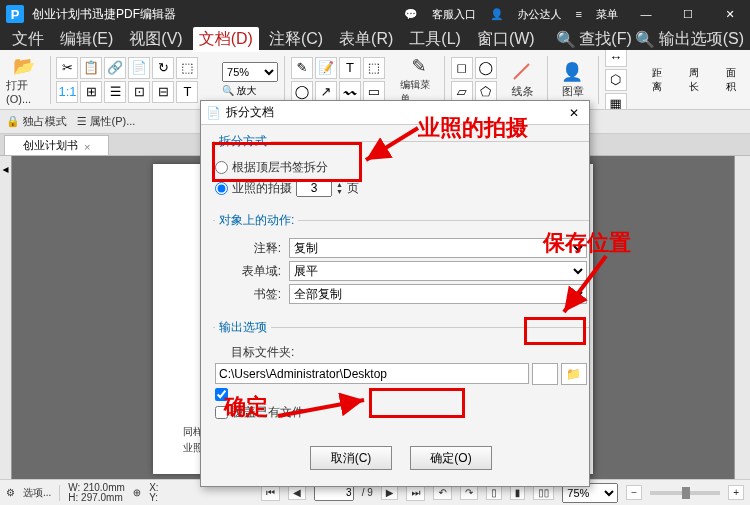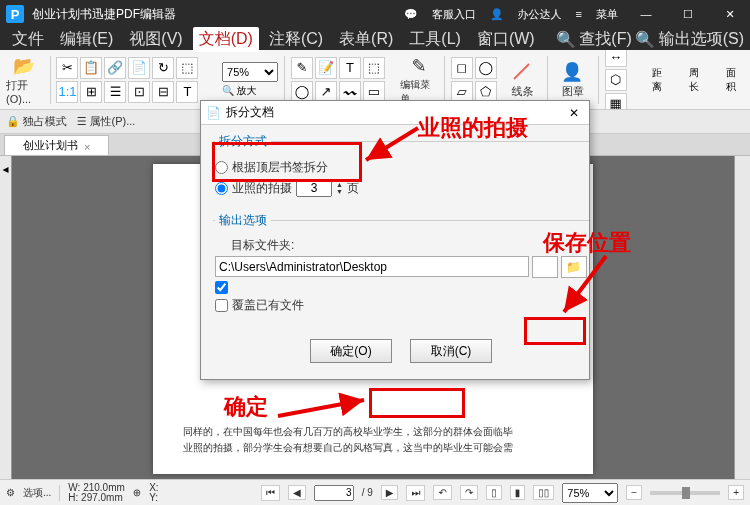--- a/index.html
+++ b/index.html
@@ -275,41 +275,56 @@
         <span>业照的拍摄</span>
         <input class="sp" value="3" style="">
         <span style="display:flex;flex-direction:column;font-size:7px;line-height:1">
             <span>▲</span>
             <span>▼</span>
           </span>
         <span>页</span>
       </div>
     </fieldset>
 
+    <fieldset>
+      <legend>对象上的动作:</legend>
+      <div class="row">
+          <label class="r">注释:</label>
+          <select><option>复制</option></select>
+        </div>
+      <div class="row">
+          <label class="r">表单域:</label>
+          <select><option>展平</option></select>
+        </div>
+      <div class="row">
+          <label class="r">书签:</label>
+          <select><option>全部复制</option></select>
+        </div>
+    </fieldset>
 
     <fieldset>
       <legend>输出选项</legend>
       <div style="margin:2px 16px">目标文件夹:</div>
       <div class="path-row">
         <input type="text" value="C:\Users\Administrator\Desktop" style="">
         <div class="browse"></div>
         <div class="browse folder-ico">📁</div>
       </div>
       <div class="row">
           <input type="checkbox" checked="" style="">
         </div>
       <div class="row">
           <input type="checkbox" style="">
           <span>覆盖已有文件</span>
         </div>
     </fieldset>
 
     <div class="dlg-buttons">
+      <button>取消(C)</button>
       <button>确定(O)</button>
-      <button>取消(C)</button>
     </div>
   </div>
 </div>
 
 <div class="redbox" style="left:212px; top:142px; width:150px; height:40px"></div>
 <div class="redlabel" style="left:418px; top:113px">业照的拍摄</div>
 <svg class="arrow" style="left:360px; top:120px" width="70" height="50">
     <defs>
       <marker id="ah1" markerWidth="8" markerHeight="8" refX="6" refY="3" orient="auto">
         <path d="M0,0 L6,3 L0,6 Z" fill="#e60000"></path>

